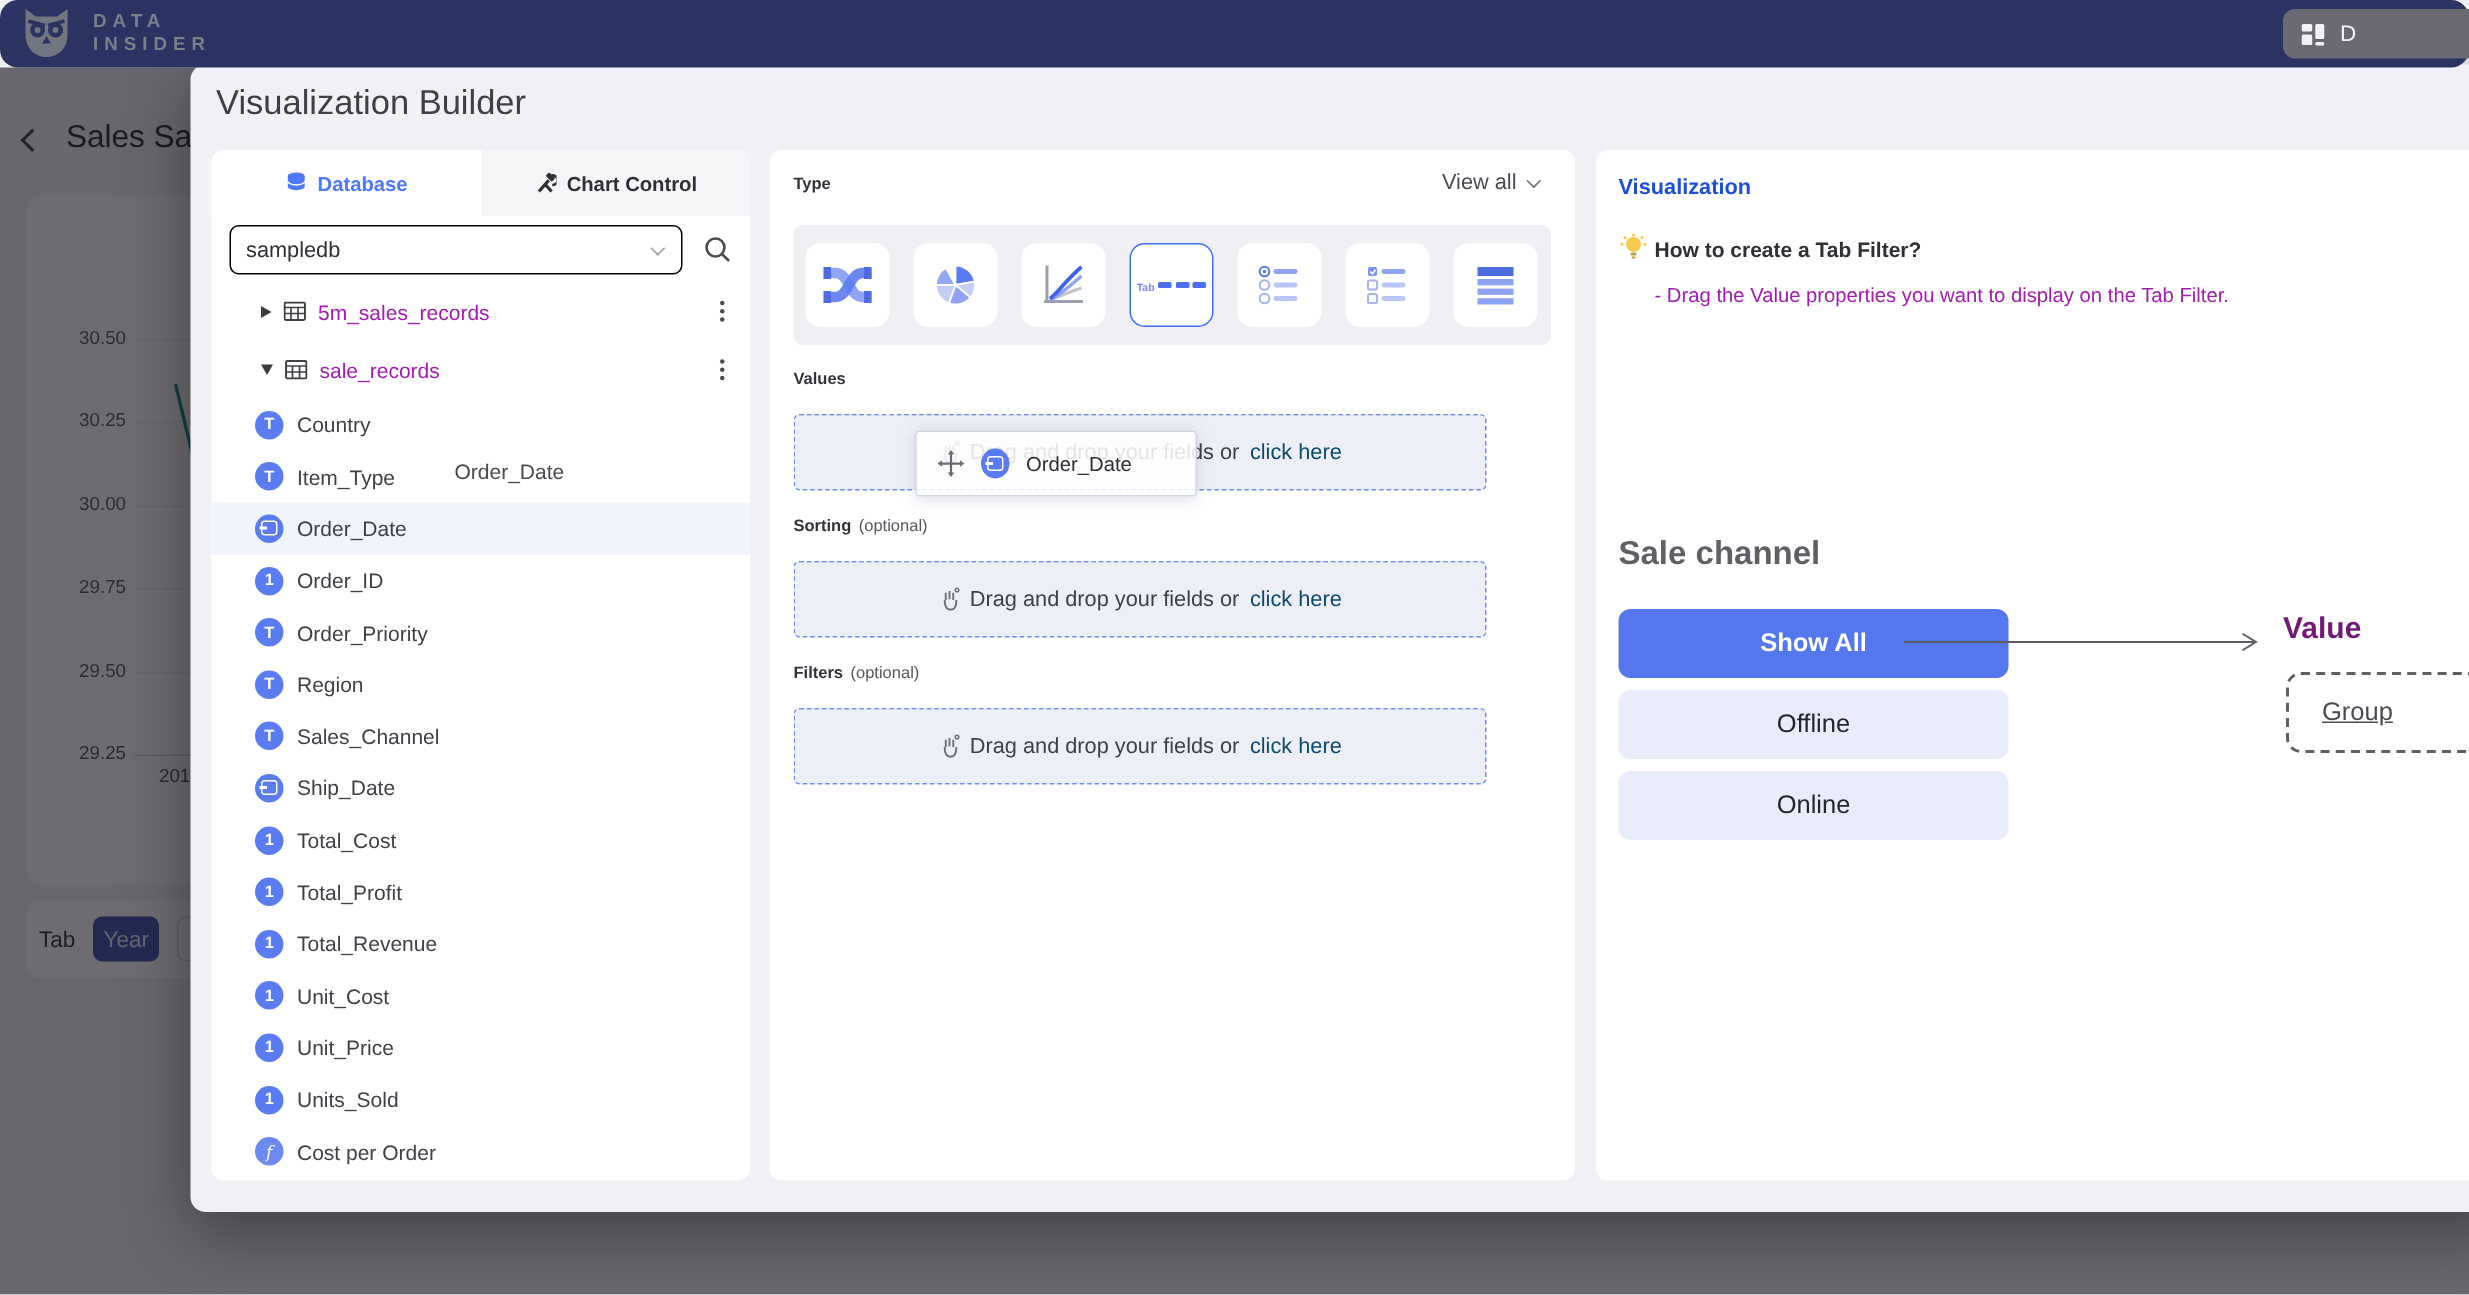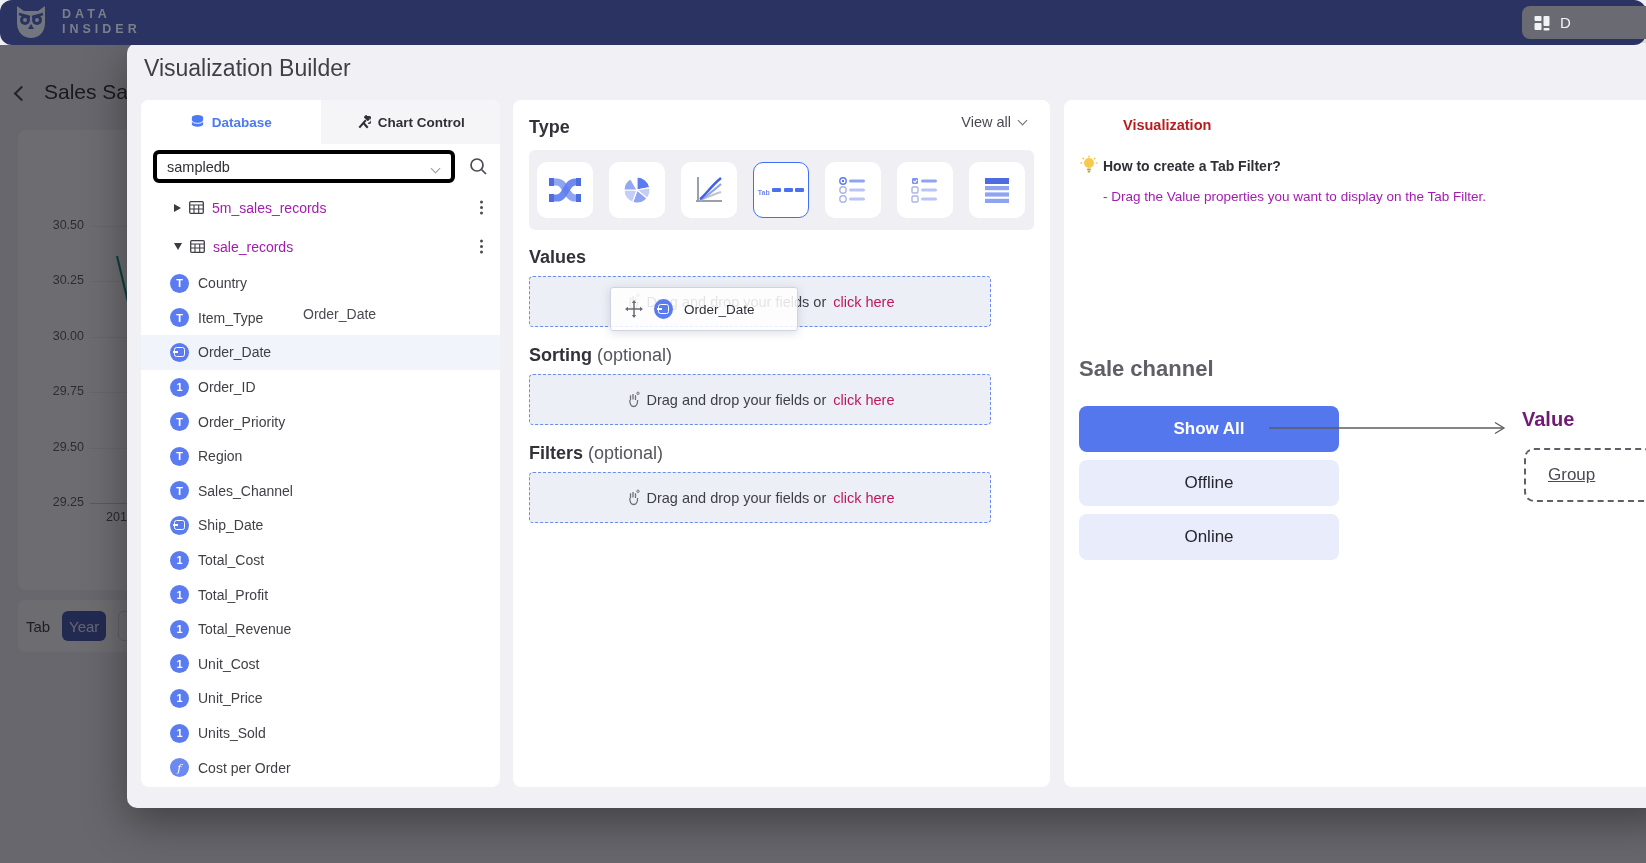--- a/index.html
+++ b/index.html
@@ -41,21 +41,21 @@
   .p-left{left:14px;width:359px;}
   .p-center{left:386px;width:537px;}
   .p-right{left:937px;width:609px;}
 
   
   .tabs{display:flex;height:44px;}
   .tab{flex:1;display:flex;align-items:center;justify-content:center;gap:7px;font-size:13.5px;font-weight:700;}
   .tab.active{background:#fff;color:#4c79f5;border-radius:8px 0 0 0;}
   .tab.inactive{background:#f5f5f8;color:#2f2f36;border-radius:0 8px 0 0;}
   .src-row{position:absolute;left:12px;top:50px;width:335px;height:33px;display:flex;align-items:center;}
-  .src-select{width:302px;height:33px;border:4px solid #000000;border-radius:6px;background:#fff;
+  .src-select{width:302px;height:33px;border:1px solid #000000;border-radius:6px;background:#fff;
     display:flex;align-items:center;padding:0 10px;font-size:14.5px;color:#2f2f36;position:relative;}
   .chev{width:7px;height:7px;border-right:1.6px solid #9a9aa2;border-bottom:1.6px solid #9a9aa2;
     transform:rotate(45deg);display:inline-block;}
   .src-select .chev{position:absolute;right:12px;top:11px;}
   .src-search{margin-left:14px;display:flex;align-items:center;}
   .tree{position:absolute;left:0;top:88px;width:100%;}
   .trow{height:39px;display:flex;align-items:center;padding-left:33px;gap:8px;font-size:14px;color:#a21caf;position:relative;}
   .caret-r{width:0;height:0;border-left:7px solid #3a3a40;border-top:4.5px solid transparent;border-bottom:4.5px solid transparent;}
   .caret-d{width:0;height:0;border-top:7px solid #3a3a40;border-left:4.5px solid transparent;border-right:4.5px solid transparent;}
   .kebab{position:absolute;right:17px;top:50%;margin-top:-1.5px;width:3px;height:3px;border-radius:50%;
@@ -67,42 +67,42 @@
     justify-content:center;flex:0 0 19px;position:relative;}
   .ic-t::after{content:"T";color:#fff;font-size:11px;font-weight:700;}
   .ic-n::after{content:"1";color:#fff;font-size:11px;font-weight:700;}
   .ic-d::before{content:"";width:9px;height:8px;border:1.6px solid #fff;border-radius:2.5px;}
   .ic-d::after{content:"";position:absolute;left:3px;top:8.5px;width:5px;height:2px;background:#fff;}
   .ic-f{background:#6d89f2;}
   .ic-f::after{content:"f";color:#fff;font-size:11.5px;font-style:italic;font-family:"DejaVu Serif",serif;}
   .ghost-label{position:absolute;left:162px;top:206px;font-size:14px;color:#4a4a50;}
 
   
-  .sec-head{position:absolute;left:16px;font-size:18px;font-weight:700;color:#32323a;}
+  .sec-head{position:absolute;left:16px;font-size:11px;font-weight:700;color:#32323a;}
   .sec-opt{font-weight:500;color:#55555c;margin-left:5px;}
   .view-all{position:absolute;right:24px;top:14px;font-size:14.5px;color:#4a4a52;display:flex;align-items:center;gap:8px;margin-left:39px;}
   .view-all .chev{margin-top:-3px;border-color:#6b6b74;}
   .type-strip{position:absolute;left:16px;top:50px;width:505px;height:80px;background:#f0f0f4;border-radius:6px;
     display:flex;align-items:center;padding:0 8px;gap:16px;}
   .tile{width:56px;height:56px;background:#fff;border-radius:10px;display:flex;align-items:center;justify-content:center;}
   .tile.sel{border:1.5px solid #3f6ff4;}
   .tf-ico{display:flex;align-items:center;gap:2.5px;}
   .tf-word::after{content:"Tab";font-size:7px;color:#7287ef;font-weight:700;}
   .tf-dash{width:9px;height:4.5px;border-radius:1px;background:#4c6ff0;}
   .dz{position:absolute;left:16px;width:462px;height:51px;border:1px dashed #6b8cf4;border-radius:4px;
     background:#edeff6;display:flex;align-items:center;justify-content:center;gap:7px;font-size:14.5px;color:#3f3f46;text-align:right;}
-  .dz a{color:#be185d;text-decoration:none;}
+  .dz a{color:#0c4a6e;text-decoration:none;}
   .chip{position:absolute;left:97px;top:187px;width:188px;height:44px;background:rgba(255,255,255,0.86);
     border:1px solid #cfd4e2;border-radius:3px;box-shadow:0 2px 10px rgba(60,70,110,.18);
     display:flex;align-items:center;gap:11px;padding:0 14px;z-index:5;}
   .chip .ficon{width:20px;height:20px;}
   .chip-label{font-size:13.5px;color:#2f2f36;}
 
   
-  .rp-title{position:absolute;left:15px;top:17px;font-size:14.5px;font-weight:700;color:#b91c1c;margin-left:44px;}
+  .rp-title{position:absolute;left:15px;top:17px;font-size:14.5px;font-weight:700;color:#1d4ed8;}
   .hint-bulb{position:absolute;left:15px;top:55px;}
   .hint-title{position:absolute;left:39px;top:58px;font-size:14px;font-weight:700;color:#2f2f36;}
   .hint-body{position:absolute;left:39px;top:89px;font-size:13.5px;color:#a21caf;}
   .pv-title{position:absolute;left:15px;top:256px;font-size:22px;font-weight:700;color:#5f5f66;}
   .pv-btn{position:absolute;left:15px;width:260px;height:46px;border-radius:8px;display:flex;
     align-items:center;justify-content:center;font-size:17px;}
   .pv-btn.active{background:#5477ee;color:#fff;font-weight:700;}
   .pv-btn.plain{background:#e8ecfb;color:#26262e;}
   .pv-arrow{position:absolute;left:205px;top:320px;}
   .anno-value{position:absolute;left:458px;top:308px;font-size:20px;font-weight:700;color:#701a75;white-space:nowrap;}

